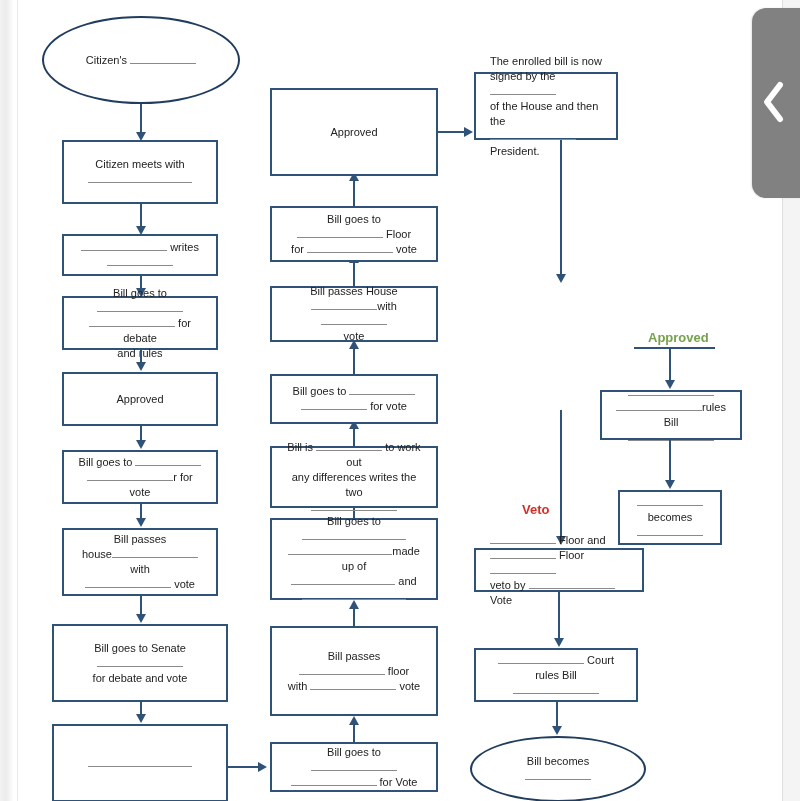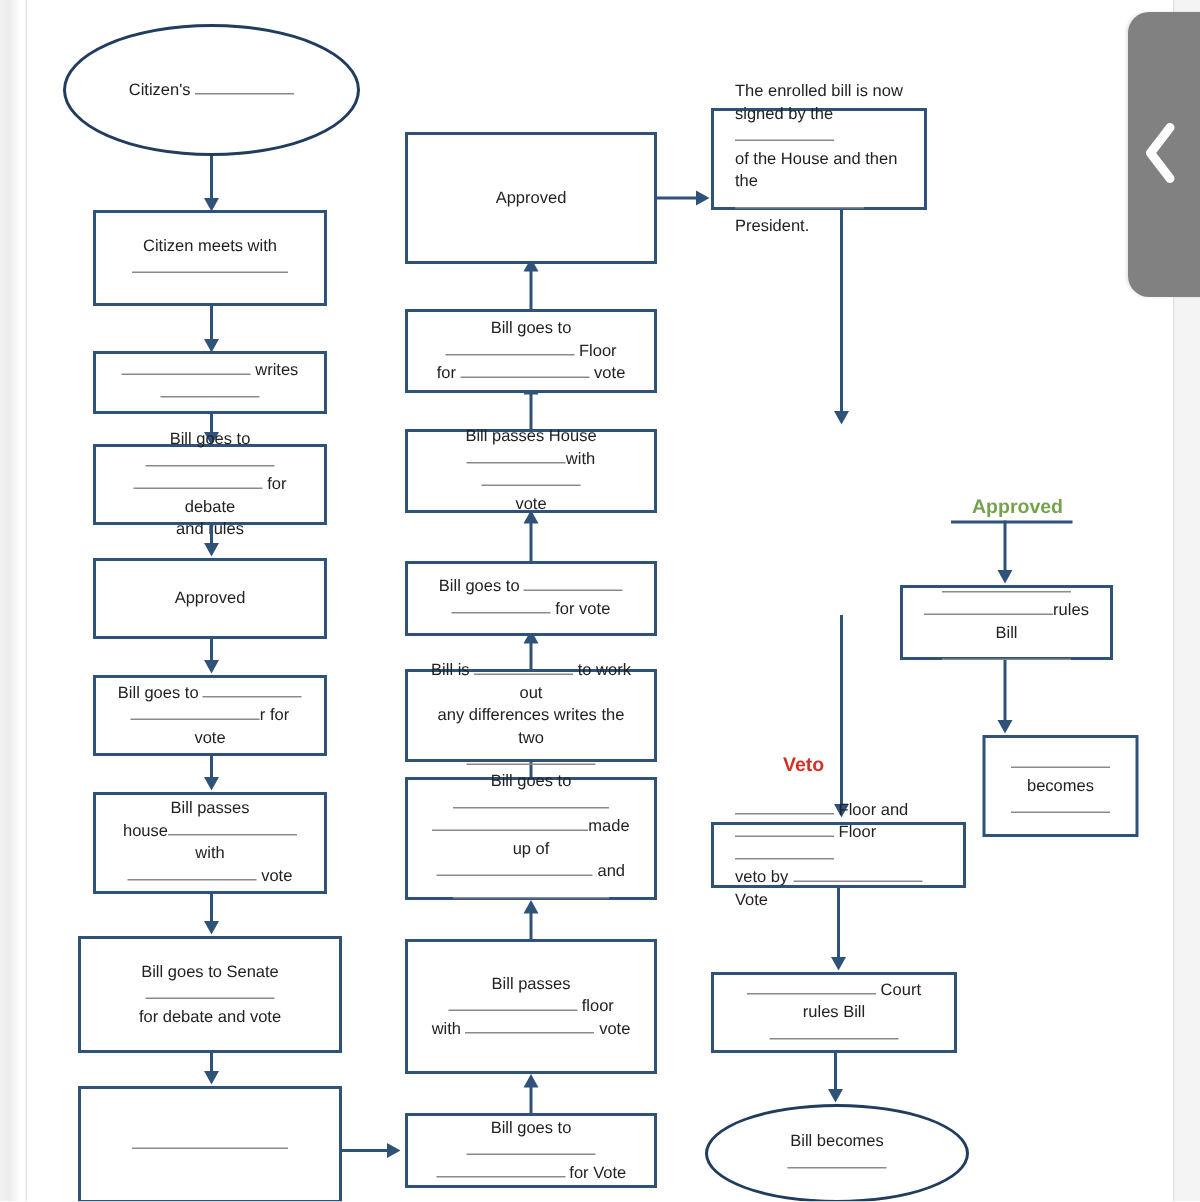--- a/index.html
+++ b/index.html
@@ -429,21 +429,21 @@
       <div>
         <span class="bl bl-l"></span><span>rules Bill</span>
       </div>
       <span class="bl bl-l"></span>
     </div>
   </div>
 
   <div class="conn conn-v" style="left:669px;top:440px;height:44px;"></div>
   <div class="arrow arrow-down" style="left:665px;top:480px;"></div>
 
-  <div class="node" style="left:618px;top:490px;width:104px;height:68px;margin-left:37px;">
+  <div class="node" style="left:618px;top:490px;width:104px;height:55px;">
     <div class="txt">
       <span class="bl bl-m"></span>
       <div>becomes</div>
       <span class="bl bl-m"></span>
     </div>
   </div>
 
   <div class="edge-label lbl-veto" style="left:522px;top:454px;margin-top:48px;">Veto</div>
   <div class="conn conn-v" style="left:560px;top:410px;height:130px;"></div>
   <div class="arrow arrow-down" style="left:556px;top:536px;"></div>

